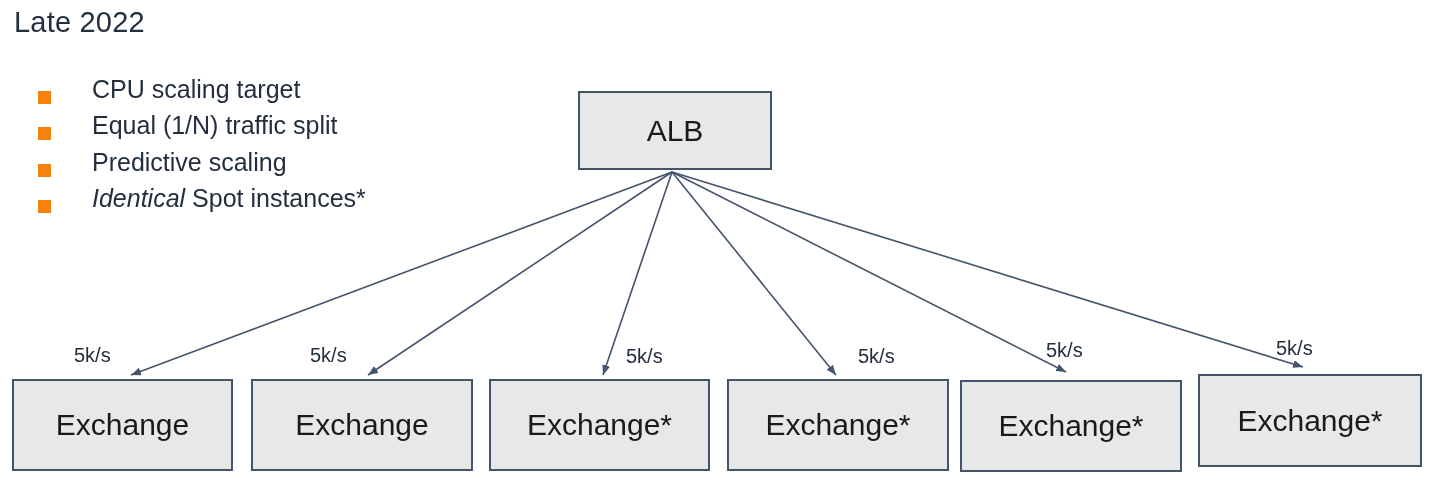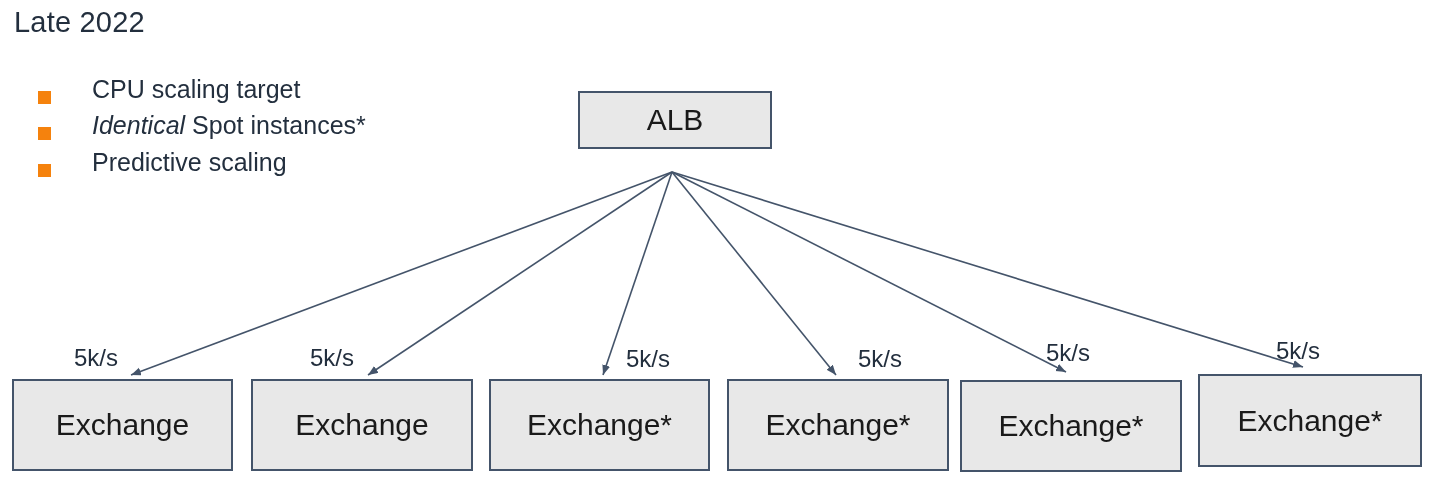--- a/index.html
+++ b/index.html
@@ -31,35 +31,35 @@
   }
   .note-text{
     font-size:25px;color:var(--text-dark);white-space:pre;
   }
   .note-text .em{font-style:italic;}
   .node{
     position:absolute;background:var(--node-fill);border:2px solid var(--node-border);
     display:flex;align-items:center;justify-content:center;box-sizing:border-box;
     color:var(--node-text);
   }
-  .node-alb{left:578px;top:91px;width:194px;height:58px;font-size:30px;}
+  .node-alb{left:578px;top:91px;width:194px;height:79px;font-size:30px;}
   .node-exchange{font-size:30px;}
   .n1{left:12px;top:379px;width:221px;height:92px;}
   .n2{left:251px;top:379px;width:222px;height:92px;}
   .n3{left:489px;top:379px;width:221px;height:92px;}
   .n4{left:727px;top:379px;width:222px;height:92px;}
   .n5{left:960px;top:380px;width:222px;height:92px;}
   .n6{left:1198px;top:374px;width:224px;height:93px;}
   .connectors{
     position:absolute;left:0;top:0;width:1430px;height:487px;pointer-events:none;
   }
   .connectors line{stroke:var(--arrow);stroke-width:1.6px;}
   .arrowhead{fill:var(--arrow);}
   .rate{
-    position:absolute;font-size:24px;color:var(--text-dark);
+    position:absolute;font-size:20px;color:var(--text-dark);
   }
   .r1{left:74px;top:344px;}
   .r2{left:310px;top:344px;}
   .r3{left:626px;top:345px;}
   .r4{left:858px;top:345px;}
   .r5{left:1046px;top:339px;}
   .r6{left:1276px;top:337px;}
 </style>
 </head>
 <body>
@@ -68,25 +68,29 @@
 
   <div class="page-title">Late 2022</div>
 
   <div class="notes">
     <div class="note-row">
       <span class="bullet"></span>
       <span class="note-text">CPU scaling target</span>
     </div>
     <div class="note-row">
       <span class="bullet"></span>
-      <span class="note-text"><span class="em">Identical</span><span> Spot instances*</span></span>
+      <span class="note-text">Equal (1/N) traffic split</span>
     </div>
     <div class="note-row">
       <span class="bullet"></span>
       <span class="note-text">Predictive scaling</span>
+    </div>
+    <div class="note-row">
+      <span class="bullet"></span>
+      <span class="note-text"><span class="em">Identical</span><span> Spot instances*</span></span>
     </div>
   </div>
 
   <svg class="connectors" viewBox="0 0 1430 487" xmlns="http://www.w3.org/2000/svg">
     <defs>
       <marker id="ah" markerUnits="userSpaceOnUse" markerWidth="11" markerHeight="9" refX="10" refY="4" orient="auto">
         <path class="arrowhead" d="M0,0 L10,4 L0,8 z"></path>
       </marker>
     </defs>
     <line x1="672" y1="172" x2="131" y2="375" marker-end="url(#ah)"></line>

